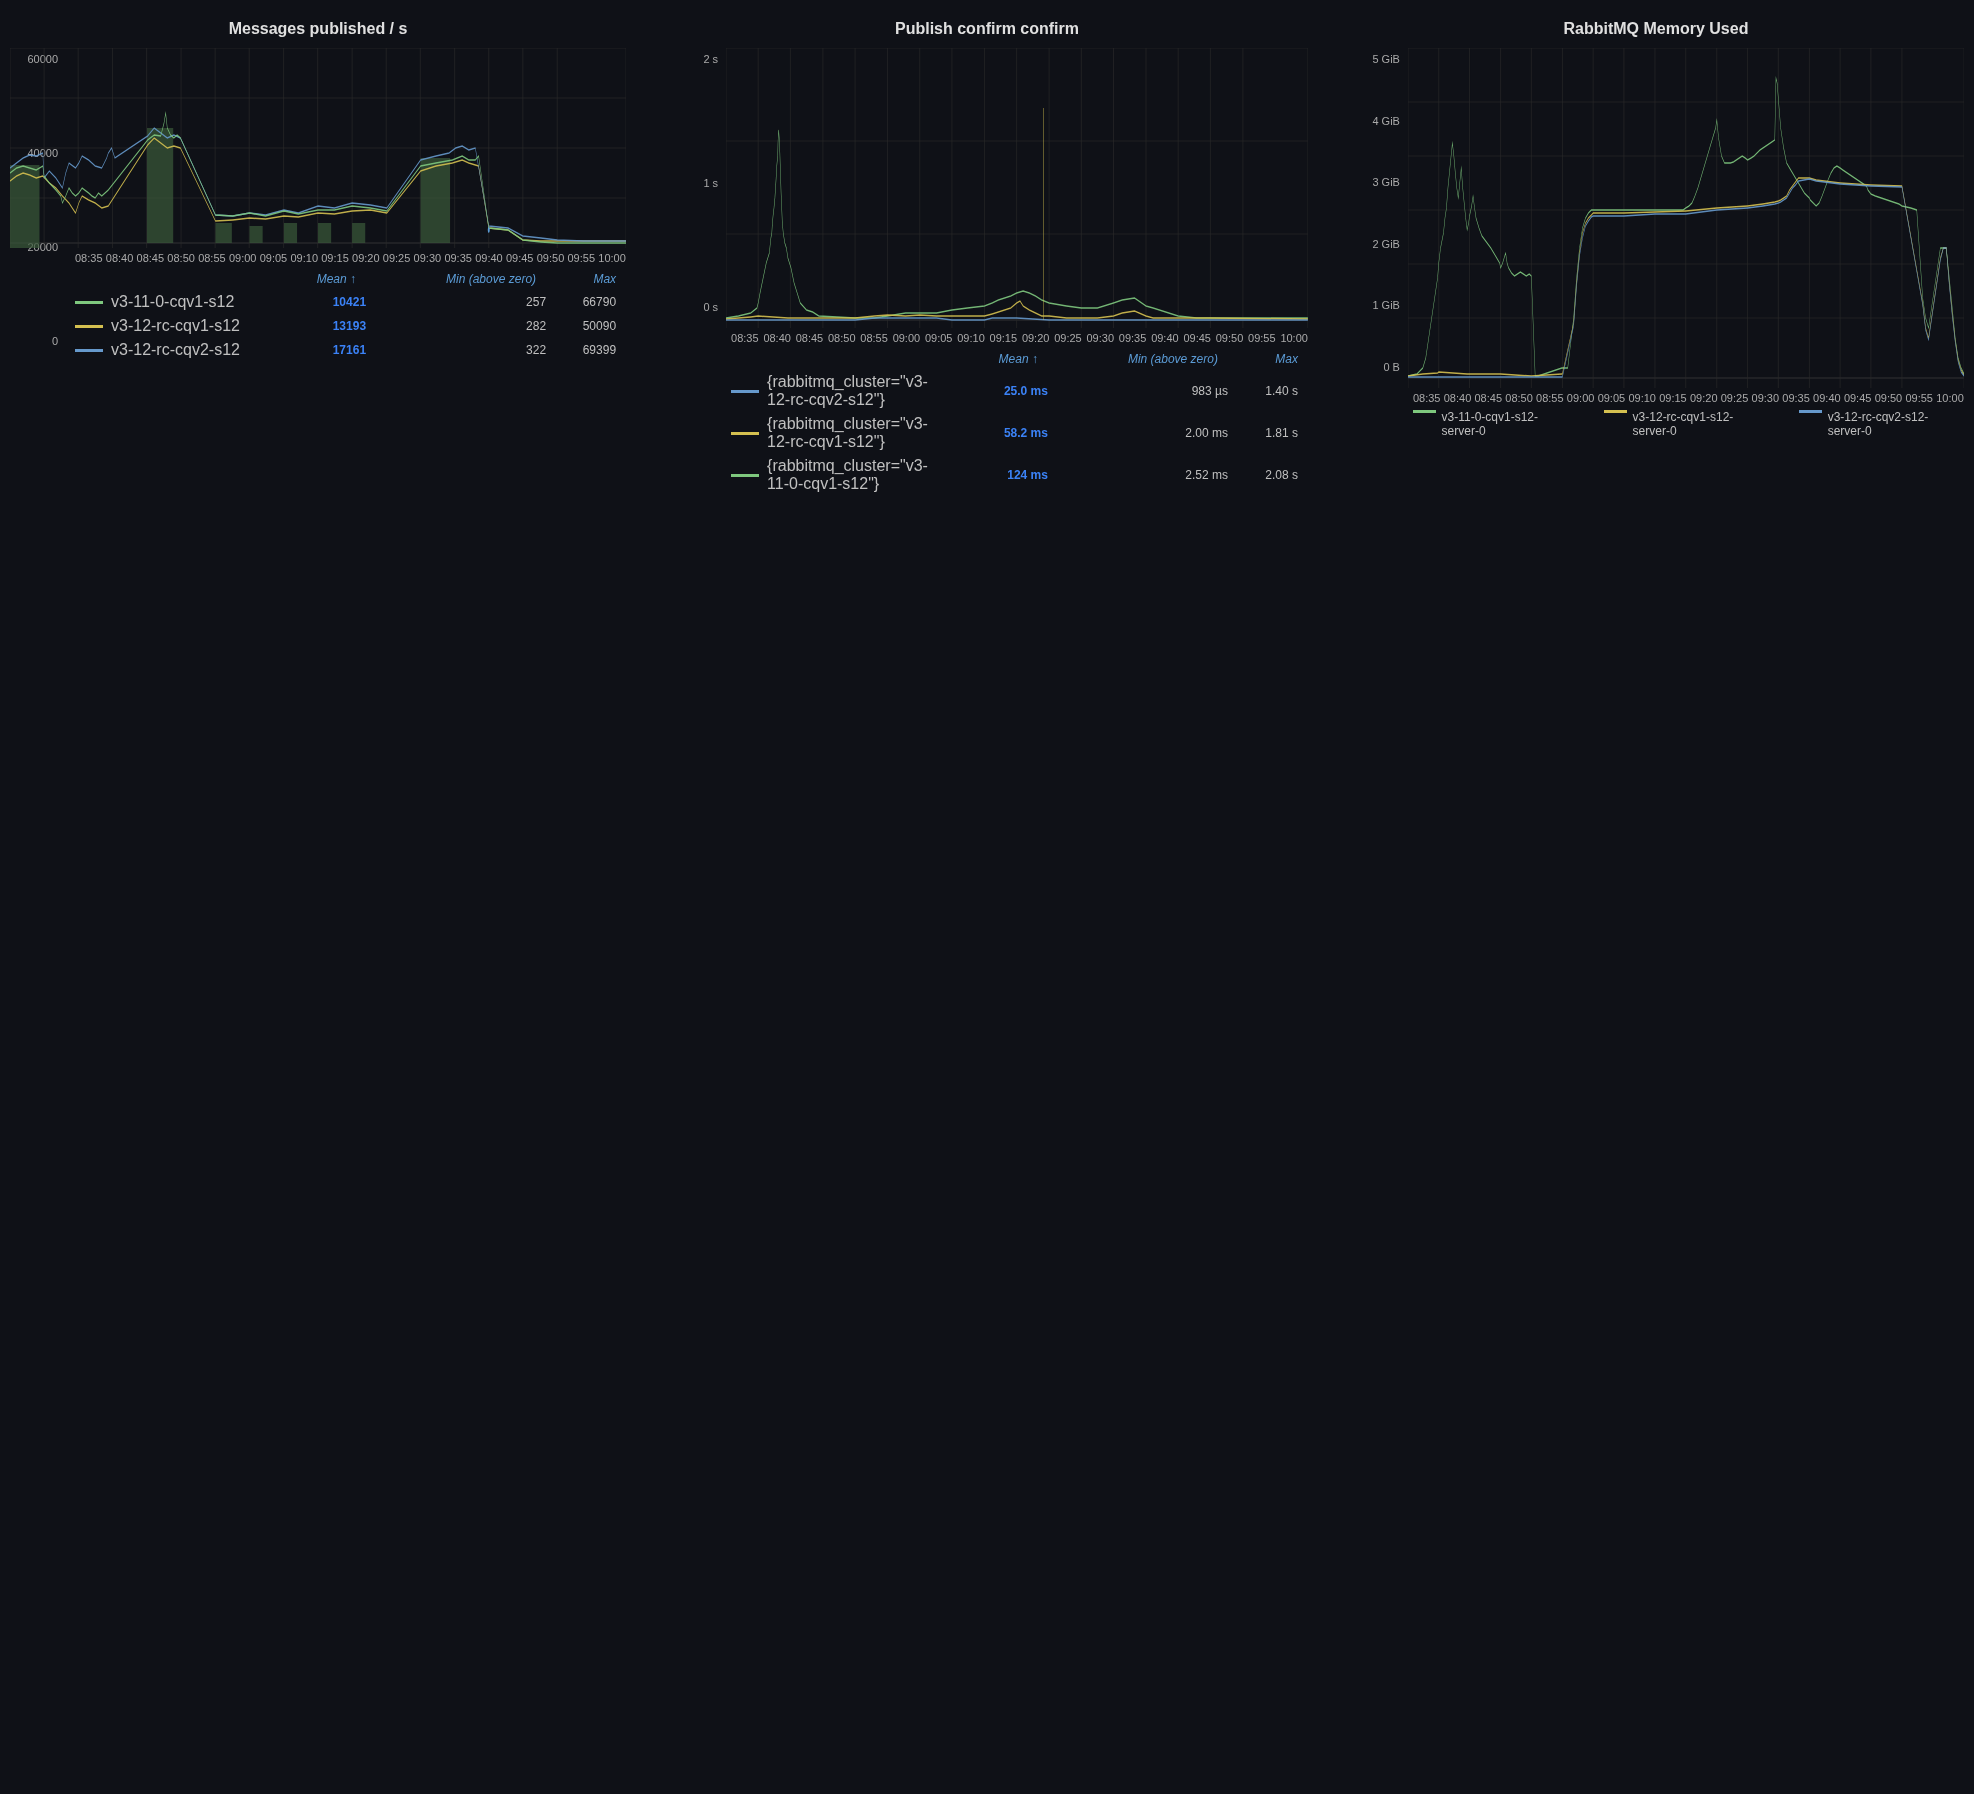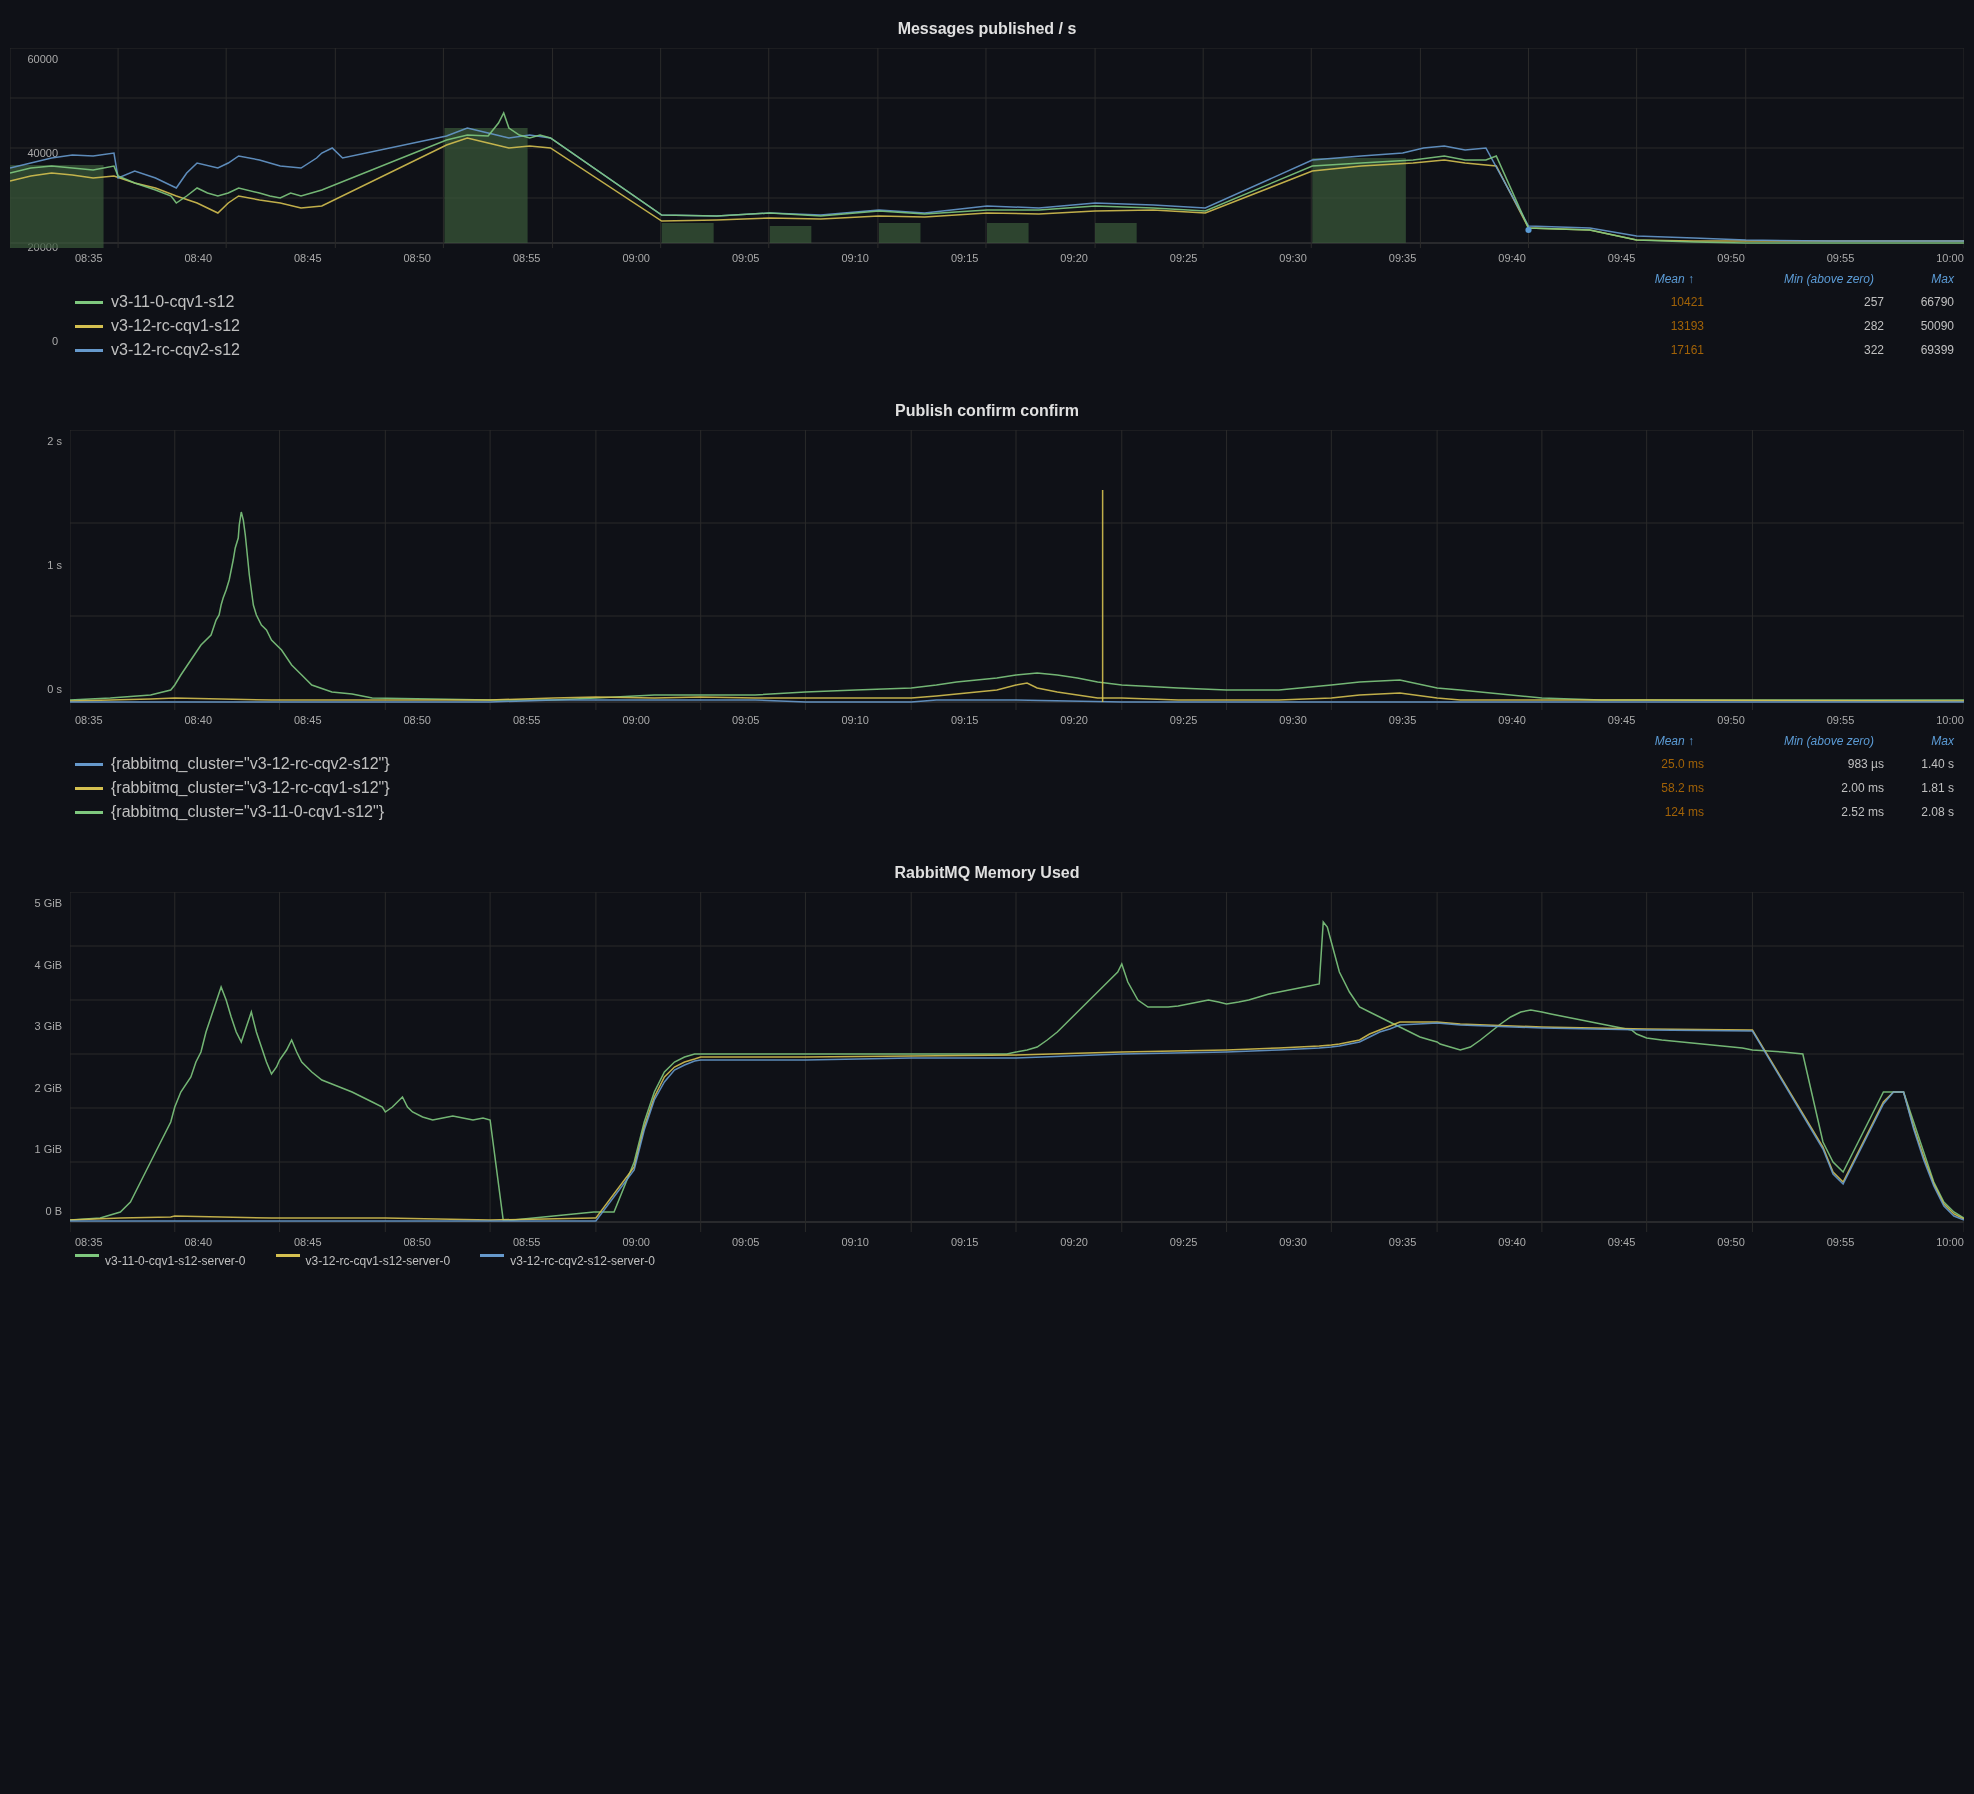--- a/index.html
+++ b/index.html
@@ -7,21 +7,21 @@
       background: #0f1117;
       color: #c0c0c0;
       font-family: 'Helvetica Neue', Arial, sans-serif;
       font-size: 12px;
       width: 1974px;
       min-height: 1794px;
     }
     .dashboard {
       padding: 20px 10px;
       display: flex;
-      flex-direction: column;
+      flex-direction: row;
       gap: 40px;
     }
     .chart-section {
       width: 100%;
     }
     .chart-title {
       text-align: center;
       color: #e0e0e0;
       font-size: 16px;
       font-weight: bold;
@@ -88,21 +88,21 @@
     }
     .legend-name {
       flex: 1;
       color: #c0c0c0;
       font-size: 16px;
     }
     .legend-values {
       display: flex;
       gap: 0;
     }
-    .legend-val-mean { width: 120px; text-align: right; color: #a16207; font-size: 12px; }
+    .legend-val-mean { width: 120px; text-align: right; color: #3b82f6; font-size: 12px; font-weight: bold; }
     .legend-val-min { width: 180px; text-align: right; color: #c0c0c0; font-size: 12px; }
     .legend-val-max { width: 80px; text-align: right; color: #c0c0c0; font-size: 12px; padding-right: 10px; }
     
     
     svg {
       width: 100%;
       height: 100%;
     }
     .chart-wrapper {
       position: relative;

